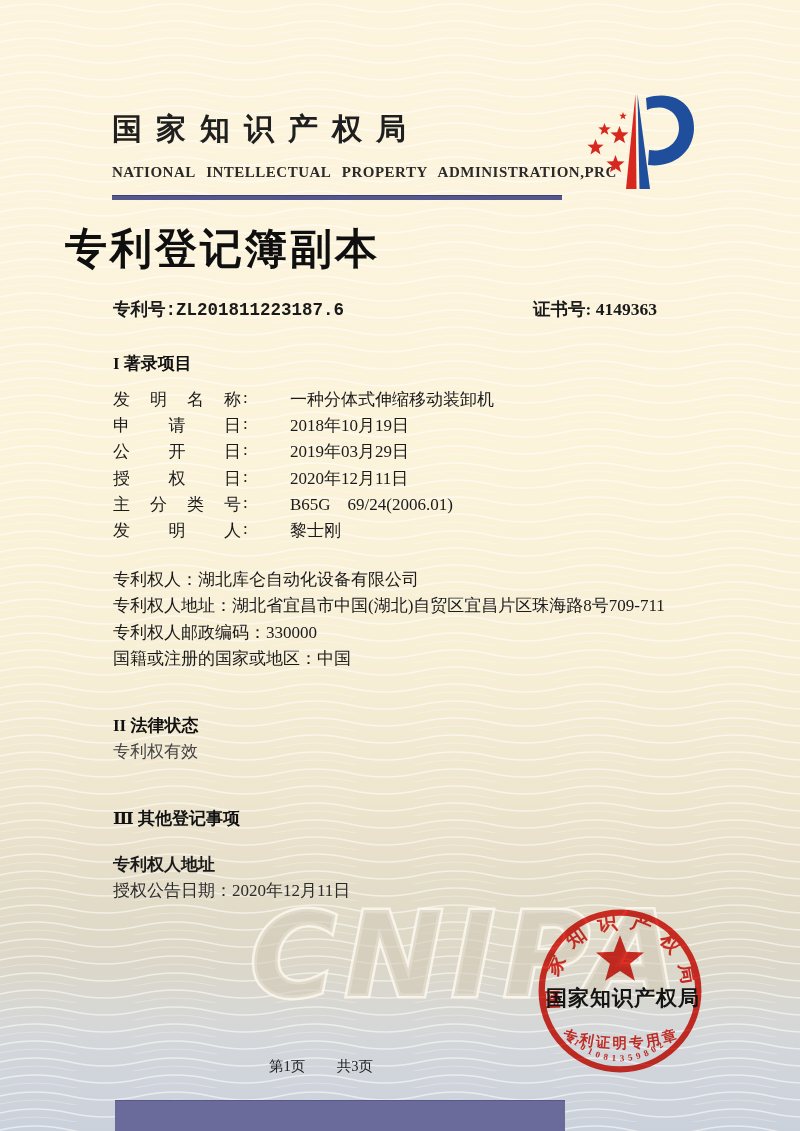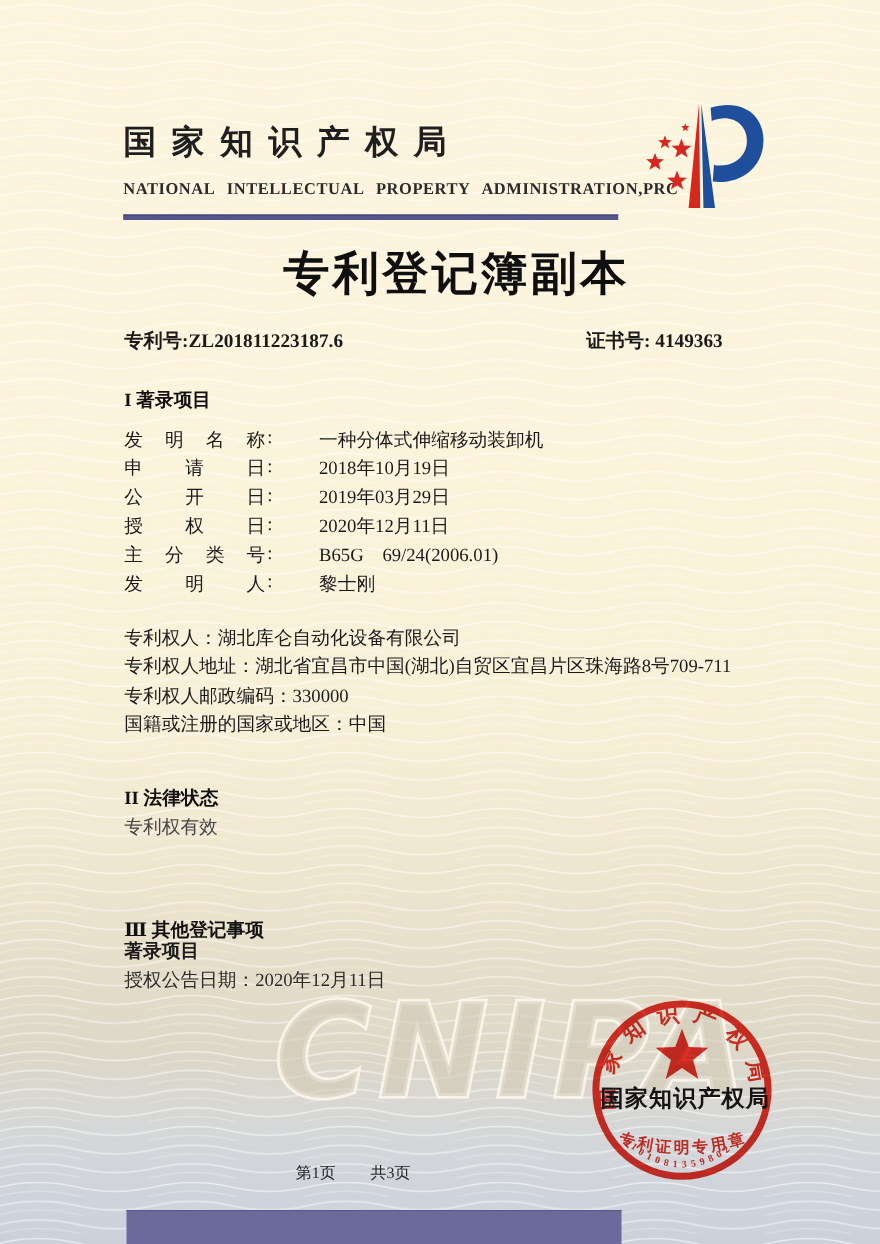--- a/index.html
+++ b/index.html
@@ -11,38 +11,38 @@
           #e3dcc8 79%, #dcd7c8 85%, #d5d7d8 91%, #cfd4dc 96%, #cbd1da 100%);}
   #waves{position:absolute;left:0;top:0;z-index:1;pointer-events:none;}
   .layer{position:absolute;z-index:2;}
   .abs{position:absolute;}
 
   .hdr-cn{left:112px;top:109px;font-size:30px;font-weight:bold;letter-spacing:14px;color:#1f1f1f;}
   .hdr-en{left:112px;top:164px;font-size:15px;font-weight:bold;letter-spacing:.5px;word-spacing:7px;color:#2a2a2a;}
   .hdr-rule{left:112px;top:195px;width:450px;height:4px;background:#56568e;border-top:1px solid #3f3f72;}
   #logo{left:572px;top:86px;}
 
-  .doc-title{left:65px;top:221px;width:700px;text-align:center;font-size:42px;font-weight:bold;letter-spacing:3px;color:#0f0f0f;}
+  .doc-title{left:65px;top:221px;width:700px;font-size:42px;font-weight:bold;letter-spacing:3px;color:#0f0f0f;}
 
-  .meta-pat{left:113px;top:297px;font-size:17.5px;font-weight:bold;}
+  .meta-pat{left:113px;top:297px;font-size:17.5px;font-weight:bold;font-family:Liberation Mono, monospace;}
   .meta-cert{left:533px;top:297px;font-size:17.5px;font-weight:bold;}
 
   .sec-head{font-size:17px;font-weight:bold;color:#111;text-align:right;}
   .s1-head{left:113px;top:352px;}
 
   .frow{left:113px;height:24px;font-size:17px;}
   .flabel{position:absolute;left:0;top:0;width:128px;display:flex;justify-content:space-between;}
   .fcolon{position:absolute;left:130px;top:0;}
   .fvalue{position:absolute;left:177px;top:0;white-space:pre;}
 
   .holder-line{left:113px;font-size:17px;white-space:pre;}
 
   .s2-head{left:113px;top:714px;}
   .s2-body{left:113px;top:740px;font-size:17px;color:#454545;}
-  .s3-head{left:113px;top:834px;}
+  .s3-head{left:113px;top:807px;}
   .grant-head{left:113px;top:853px;font-size:17px;font-weight:bold;}
   .grant-line{left:113px;top:879px;font-size:17px;color:#2b2b2b;}
 
   .watermark{left:250px;top:886px;z-index:1;font-family:"DejaVu Sans","Liberation Sans",sans-serif;
      font-size:118px;font-weight:bold;font-style:italic;letter-spacing:8px;
      color:rgba(210,201,183,.60);-webkit-text-stroke:5px rgba(252,248,238,.85);paint-order:stroke fill;}
 
   #seal{left:530px;top:901px;z-index:3;mix-blend-mode:multiply;opacity:.94;}
   .seal-issuer{left:546px;top:984px;z-index:4;font-size:21px;font-weight:bold;letter-spacing:1px;color:#141414;}
   .seal-date{left:550px;top:1013px;z-index:4;font-size:20px;color:#1c1c1c;letter-spacing:1px;}
@@ -155,21 +155,21 @@
   <div class="abs layer holder-line" style="top:568px">专利权人：湖北库仑自动化设备有限公司</div>
   <div class="abs layer holder-line" style="top:594px">专利权人地址：湖北省宜昌市中国(湖北)自贸区宜昌片区珠海路8号709-711</div>
   <div class="abs layer holder-line" style="top:621px">专利权人邮政编码：330000</div>
   <div class="abs layer holder-line" style="top:647px">国籍或注册的国家或地区：中国</div>
 
   <div class="abs layer sec-head s2-head">II 法律状态</div>
   <div class="abs layer s2-body">专利权有效</div>
 
   <div class="abs layer sec-head s3-head">Ⅲ 其他登记事项</div>
 
-  <div class="abs layer grant-head">著录项目</div>
+  <div class="abs layer grant-head">专利权人地址</div>
   <div class="abs layer grant-line">授权公告日期：2020年12月11日</div>
 
   <svg id="seal" class="abs" width="180" height="180" viewBox="0 0 200 200">
     <defs>
       <path id="arcTop" d="M 33.4,121.6 A 70,70 0 1 1 166.6,121.6" fill="none"></path>
       <path id="arcInner" d="M 32,152 A 210,210 0 0 0 168,152" fill="none"></path>
       <path id="arcNum" d="M 40.2,150.1 A 78,78 0 0 0 159.8,150.1" fill="none"></path>
     </defs>
     <circle cx="100" cy="100" r="87" fill="none" stroke="#e1251b" stroke-width="7"></circle>
     <path d="M100,38 L106.9,56.5 L126.6,57.3 L111.2,69.6 L116.5,88.7 L100,77.8 L83.5,88.7 L88.8,69.6 L73.4,57.3 L93.1,56.5 Z" fill="#e1251b"></path>

